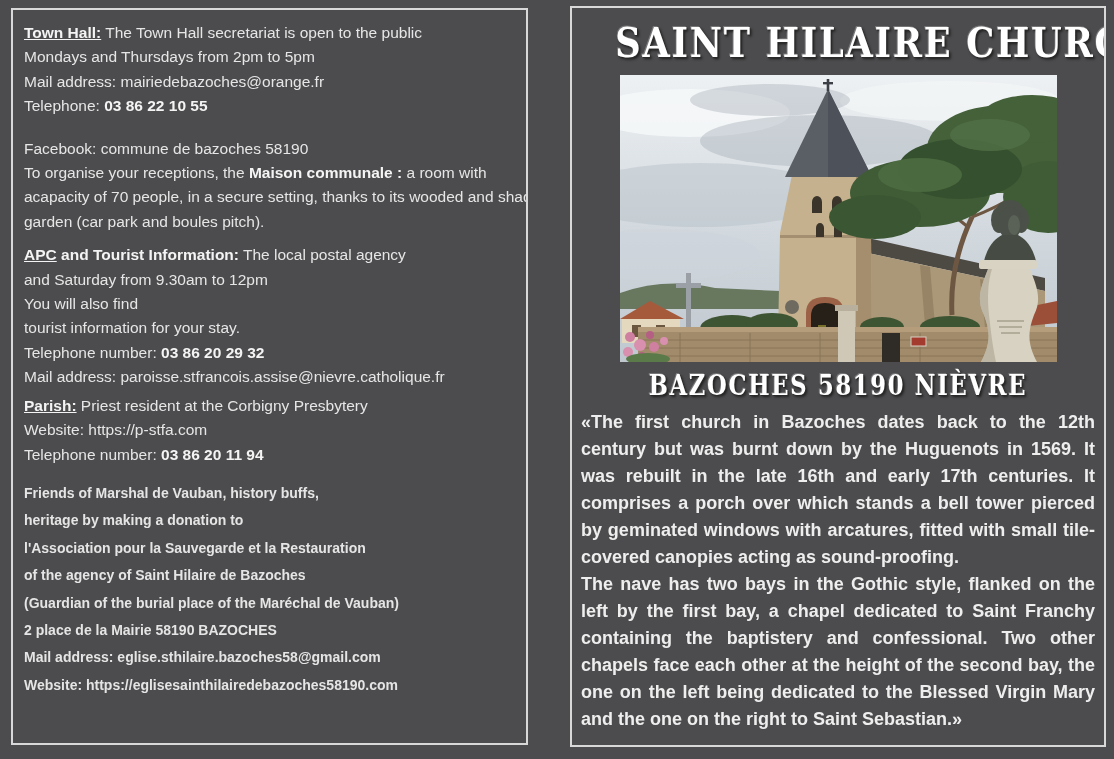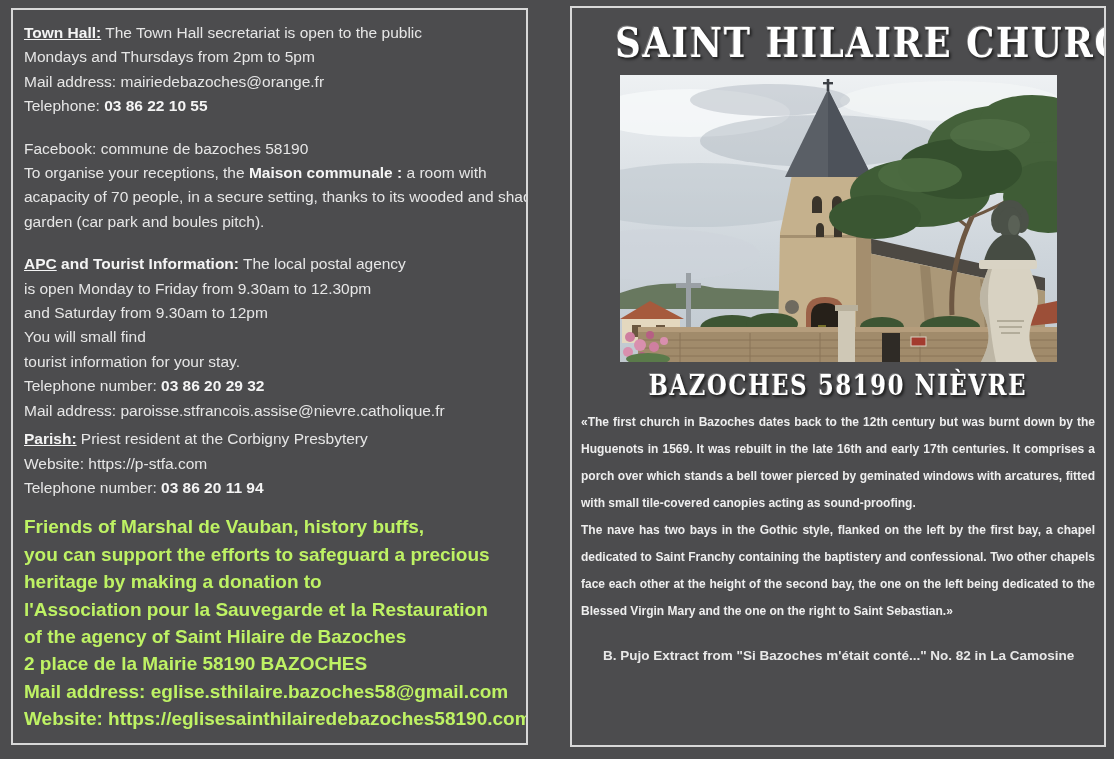--- a/index.html
+++ b/index.html
@@ -20,42 +20,42 @@
   }
   #right-panel {
     left:570px; top:6px; width:536px; height:741px;
     padding:0 7px; text-align:center;
   }
   
   .ln { margin:0; white-space:nowrap; font-size:15.5px; line-height:24.4px; color:#e6e6e6; }
   .b  { font-weight:bold; color:#f4f4f4; }
   .u  { text-decoration:underline; }
   .gap-xl { margin-top:18px; }
-  .gap-md { margin-top:18px; }
+  .gap-md { margin-top:9px; }
   .gap-sm { margin-top:4px; }
   .donation { margin-top:13px; }
-  .donation .ln { font-size:19px; font-weight:bold; line-height:27.4px; color:#bef264; }
+  .donation .ln { font-size:14px; font-weight:bold; line-height:27.4px; color:#e5e5e5; }
   
   .fancy {
     font-family:"DejaVu Serif", serif; font-weight:bold; color:#ffffff;
     text-shadow:1px 1px 0 #2a2a2a, 2px 2px 3px rgba(0,0,0,.65), -1px -1px 0 rgba(255,255,255,.25);
     margin:0; white-space:nowrap;
   }
   #church-title {
     margin-top:11px; font-size:41px; line-height:48px; letter-spacing:2px;
     transform:scaleX(.86); transform-origin:50% 50%;
   }
   #church-subtitle {
     margin-top:7px; font-size:27px; line-height:33px; letter-spacing:2px;
     transform:scaleX(.84); transform-origin:50% 50%;
   }
   .photo-frame { width:437px; height:287px; margin:8px auto 0; display:block; }
   .body-text { margin:7px 2px 0; text-align:justify; }
   .body-text p {
-    margin:0; font-size:12px; font-weight:bold; line-height:27px; color:#eeeeee;
+    margin:0; font-size:18px; font-weight:bold; line-height:27px; color:#eeeeee;
     text-align:justify;
   }
   .credit {
     margin:23px 0 0 24px; text-align:left;
     font-size:13.5px; font-weight:bold; color:#e8e8e8;
   }
 </style>
 </head>
 <body>
 
@@ -65,37 +65,36 @@
   <p class="ln">Mondays and Thursdays from 2pm to 5pm</p>
   <p class="ln">Mail address: mairiedebazoches@orange.fr</p>
   <p class="ln"><span>Telephone: </span><span class="b">03 86 22 10 55</span></p>
 
   <p class="ln gap-xl">Facebook: commune de bazoches 58190</p>
   <p class="ln"><span>To organise your receptions, the </span><span class="b">Maison communale :</span><span> a room with</span></p>
   <p class="ln">acapacity of 70 people, in a secure setting, thanks to its wooded and shady</p>
   <p class="ln">garden (car park and boules pitch).</p>
 
   <p class="ln gap-md"><span class="b u">APC</span><span class="b"> and Tourist Information:</span><span> The local postal agency</span></p>
-  <p class="ln">is open Monday to Friday from 9.30am to 12.30pm</p>
   <p class="ln">and Saturday from 9.30am to 12pm</p>
-  <p class="ln">You will small find</p>
+  <p class="ln">You will also find</p>
   <p class="ln">tourist information for your stay.</p>
   <p class="ln"><span>Telephone number: </span><span class="b">03 86 20 29 32</span></p>
 
   <p class="ln">Mail address: paroisse.stfrancois.assise@nievre.catholique.fr</p>
   <p class="ln gap-sm"><span class="b u">Parish:</span><span> Priest resident at the Corbigny Presbytery</span></p>
   <p class="ln">Website: https://p-stfa.com</p>
   <p class="ln"><span>Telephone number: </span><span class="b">03 86 20 11 94</span></p>
 
   <div class="donation">
     <p class="ln">Friends of Marshal de Vauban, history buffs,</p>
-    <p class="ln">you can support the efforts to safeguard a precious</p>
     <p class="ln">heritage by making a donation to</p>
     <p class="ln">l'Association pour la Sauvegarde et la Restauration</p>
     <p class="ln">of the agency of Saint Hilaire de Bazoches</p>
+    <p class="ln">(Guardian of the burial place of the Maréchal de Vauban)</p>
     <p class="ln">2 place de la Mairie 58190 BAZOCHES</p>
     <p class="ln">Mail address: eglise.sthilaire.bazoches58@gmail.com</p>
     <p class="ln">Website: https://eglisesainthilairedebazoches58190.com</p>
   </div>
 </div>
 
 <div class="panel" id="right-panel">
 
   <h1 class="fancy" id="church-title">SAINT HILAIRE CHURCH</h1>
 

